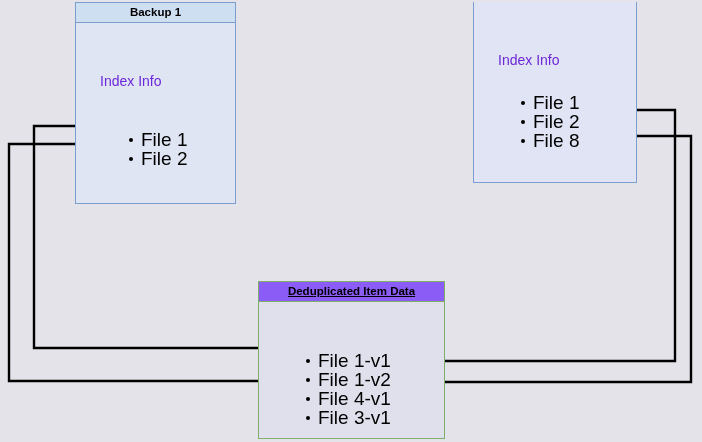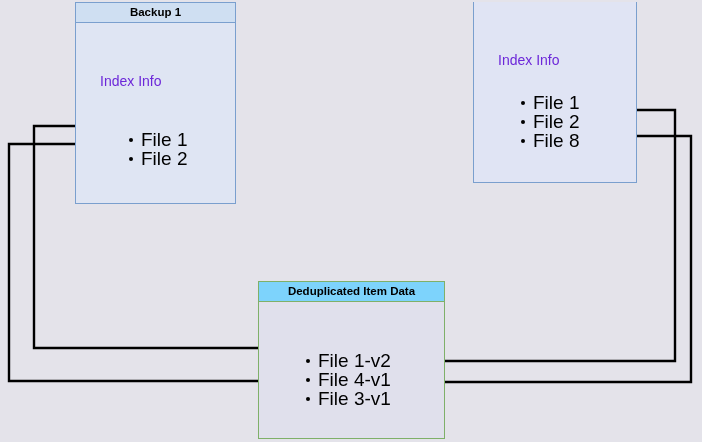--- a/index.html
+++ b/index.html
@@ -104,22 +104,23 @@
     border: 1px solid #7a9fce;
     border-top: none;
     height: 181px;
   }
   #backup2 .body-title { left: 24px; top: 50px; }
   #backup2 .bullet-list { left: 44px; top: 91px; }
 
   
   #dedup { left: 258px; top: 281px; width: 187px; height: 158px; }
   #dedup .node-header {
-    background: #7dd3fc;
+    background: #8b5cf6;
     border: 1px solid #7fb069;
+    text-decoration: underline;
   }
   #dedup .node-body {
     background: #e0e0ec;
     border: 1px solid #7fb069;
     border-top: none;
     height: 137px;
   }
   #dedup .bullet-list { left: 44px; top: 49px; }
 </style>
 </head>
@@ -165,20 +166,21 @@
         <li>File 2</li>
         <li>File 8</li>
       </ul>
     </div>
   </div>
 
   <div class="node" id="dedup">
     <div class="node-header">Deduplicated Item Data</div>
     <div class="node-body">
       <ul class="bullet-list">
+        <li>File 1-v1</li>
         <li>File 1-v2</li>
         <li>File 4-v1</li>
         <li>File 3-v1</li>
       </ul>
     </div>
   </div>
 
 </div>
 
 </body></html>

